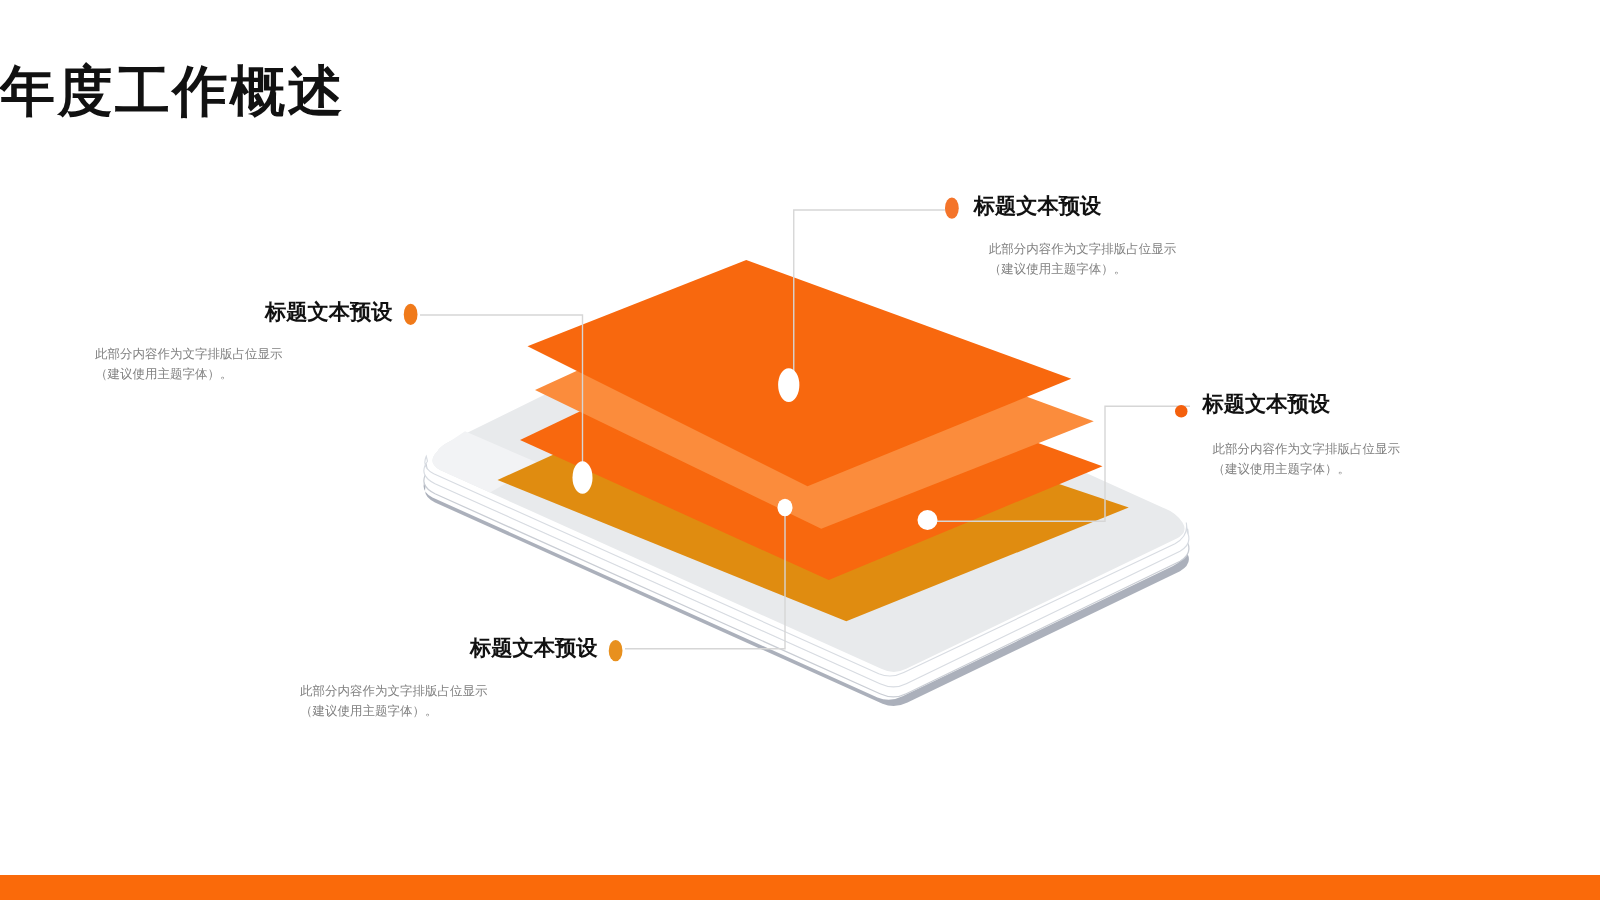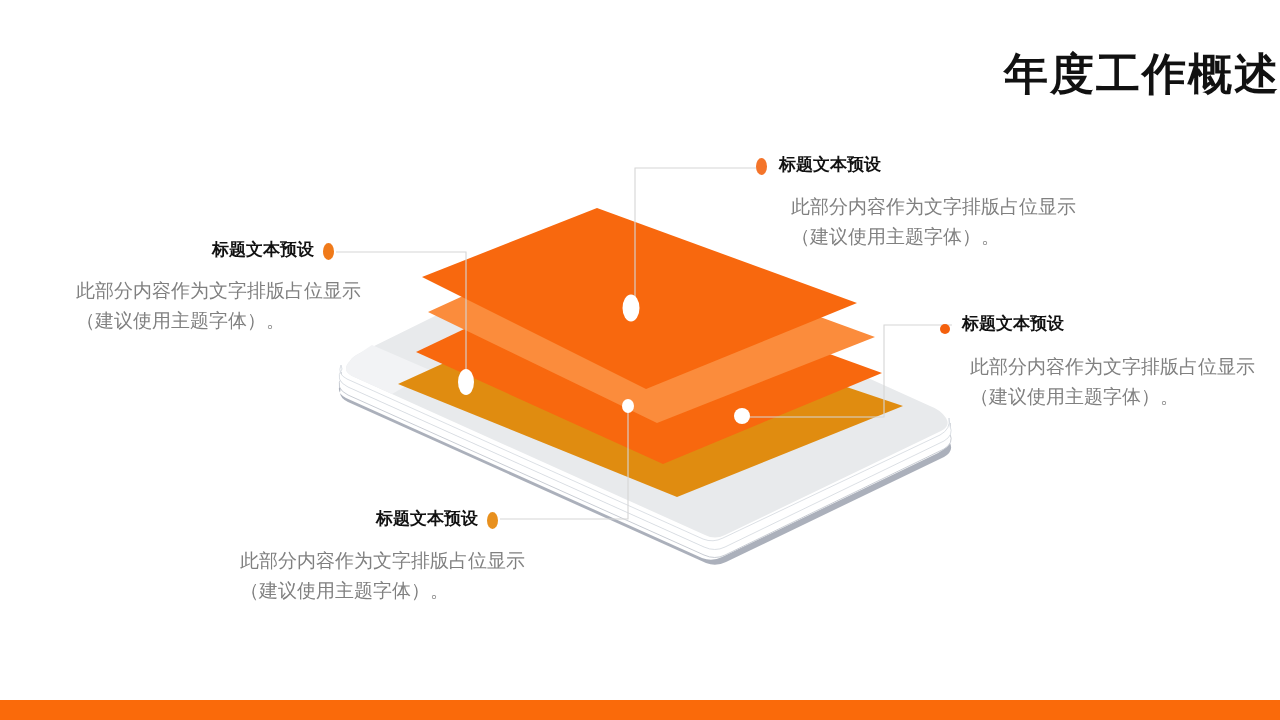--- a/index.html
+++ b/index.html
@@ -9,39 +9,39 @@
     font-family:"Liberation Sans","DejaVu Sans",sans-serif;
     overflow:hidden;
     position:relative;
   }
   #slide{position:absolute;inset:0;width:1280px;height:720px;}
 
   
   .slide-title{
     position:absolute;
     left:0;top:48px;width:1280px;
-    text-align:right;
+    text-align:left;
     font-size:44px;
     font-weight:bold;
     letter-spacing:2px;
     color:#111111;
     line-height:1.2;
   }
 
   
   #art{position:absolute;left:0;top:0;width:1280px;height:720px;}
 
   
   .callout{position:absolute;}
   .callout .c-title{
     font-size:17px;font-weight:bold;color:#111111;
     line-height:1.2;white-space:nowrap;
   }
   .callout .c-body{
-    font-size:19px;color:#808080;line-height:1.55;
+    font-size:10px;color:#808080;line-height:1.55;
     white-space:nowrap;
   }
   .callout .c-body div{white-space:nowrap;}
 
   .c-head{display:flex;align-items:flex-end;}
   .c-head.right-align{justify-content:flex-end;}
 
   .bullet{
     width:11px;height:17px;border-radius:50%;
     background:#F07A1A;flex:0 0 auto;

